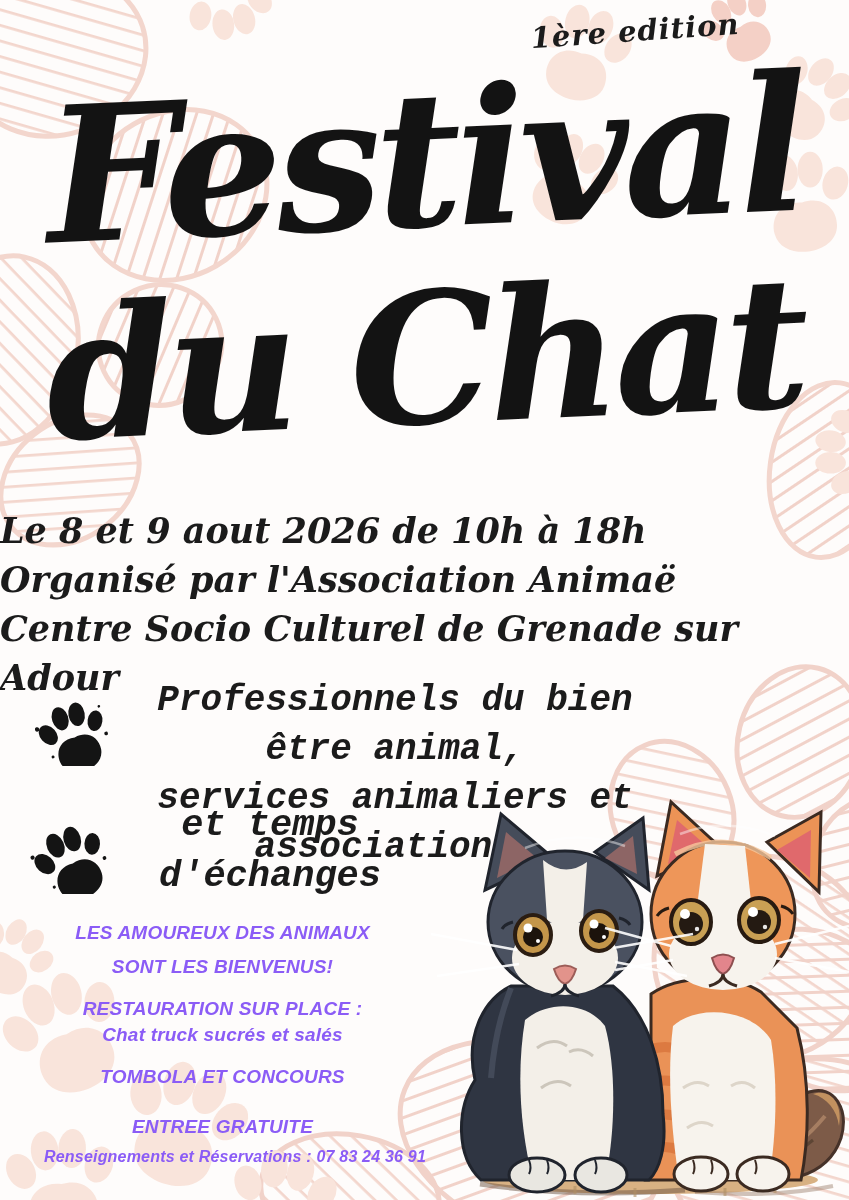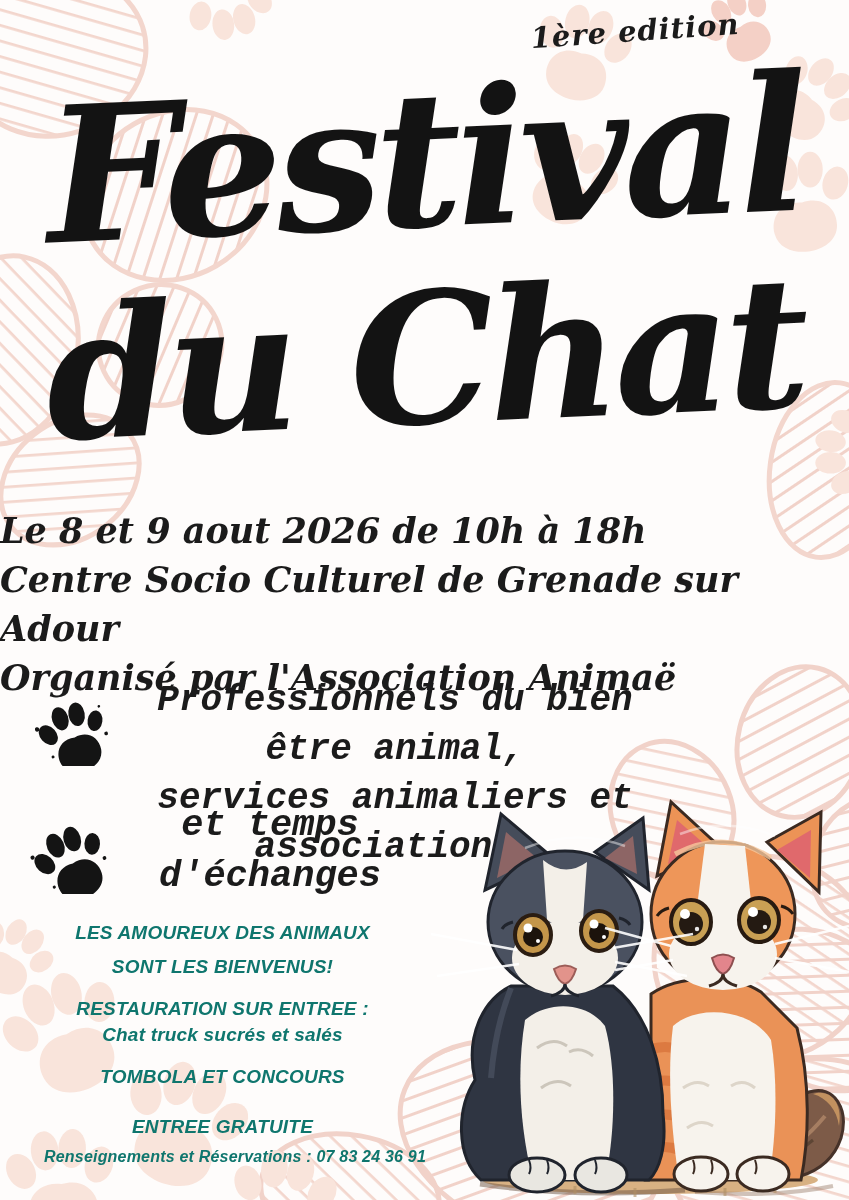--- a/index.html
+++ b/index.html
@@ -28,21 +28,21 @@
   }
   .highlight{position:absolute;font-family:Liberation Mono, monospace;font-style:italic;
     font-weight:600;color:#1b1b1b;text-align:center;}
   .hl-1{left:105px;top:676px;width:580px;font-size:36px;line-height:49px;}
   .hl-2{left:100px;top:800px;width:340px;font-size:37px;line-height:51px;}
   .paw-bullet{position:absolute;}
   .paw-bullet-1{left:35px;top:692px;width:74px;height:74px;}
   .paw-bullet-2{left:30px;top:816px;width:78px;height:78px;}
   .info{
     position:absolute;left:0;width:445px;text-align:center;
-    font-style:italic;font-weight:600;color:#0f766e;font-size:19px;
+    font-style:italic;font-weight:600;color:#8b5cf6;font-size:19px;
     letter-spacing:0.2px;
   }
   .info-welcome{top:916px;line-height:34px;}
   .info-food{top:996px;line-height:26px;}
   .info-tombola{top:1066px;text-align:center;}
   .info-entry{top:1116px;}
   .info-contact{top:1148px;width:470px;font-size:16px;}
   .cats{position:absolute;left:425px;top:788px;width:424px;height:412px;}
 </style>
 </head>
@@ -100,22 +100,22 @@
     </g>
   </svg>
 
   <div class="edition">1ère edition</div>
 
   <div class="title title-1">Festival</div>
   <div class="title title-2">du Chat</div>
 
   <div class="subtitle">
     <div>Le 8 et 9 aout 2026 de 10h à 18h</div>
+    <div>Organisé par l'Association Animaë</div>
     <div>Centre Socio Culturel de Grenade sur Adour</div>
-    <div>Organisé par l'Association Animaë</div>
   </div>
 
   <svg class="paw-bullet paw-bullet-1" viewBox="-50 -50 100 100" aria-hidden="true">
     <g transform="rotate(-18)" fill="#141414">
       <path d="M0,12 C-19,8 -31,22 -29,38 C-27,53 -13,59 0,59 C13,59 27,53 29,38 C31,22 19,8 0,12 Z"></path>
       <ellipse cx="-33" cy="-2" rx="11" ry="15" transform="rotate(-24 -33 -2)"></ellipse>
       <ellipse cx="-11" cy="-18" rx="11" ry="16"></ellipse>
       <ellipse cx="12" cy="-17" rx="11" ry="16" transform="rotate(8 12 -17)"></ellipse>
       <ellipse cx="33" cy="-1" rx="10" ry="14" transform="rotate(26 33 -1)"></ellipse>
       <circle cx="-45" cy="-14" r="3"></circle>
@@ -143,21 +143,21 @@
   </svg>
   <div class="highlight hl-2">
     <div>et temps d'échanges</div>
   </div>
 
   <div class="info info-welcome">
     <div>LES AMOUREUX DES ANIMAUX</div>
     <div>SONT LES BIENVENUS!</div>
   </div>
   <div class="info info-food">
-    <div>RESTAURATION SUR ENTREE :</div>
+    <div>RESTAURATION SUR PLACE :</div>
     <div>Chat truck sucrés et salés</div>
   </div>
   <div class="info info-tombola">TOMBOLA ET CONCOURS</div>
   <div class="info info-entry">ENTREE GRATUITE</div>
   <div class="info info-contact">Renseignements et Réservations : 07 83 24 36 91</div>
 
   <svg class="cats" viewBox="0 0 424 412" aria-hidden="true">
 
     <g>
       <ellipse cx="225" cy="392" rx="168" ry="14" fill="#d8b183"></ellipse>

